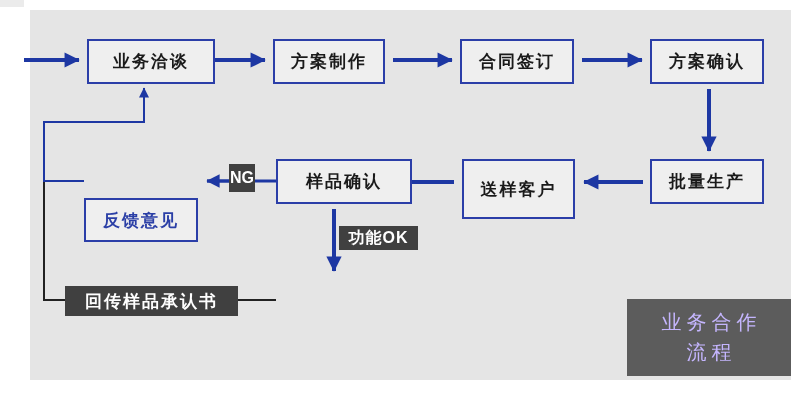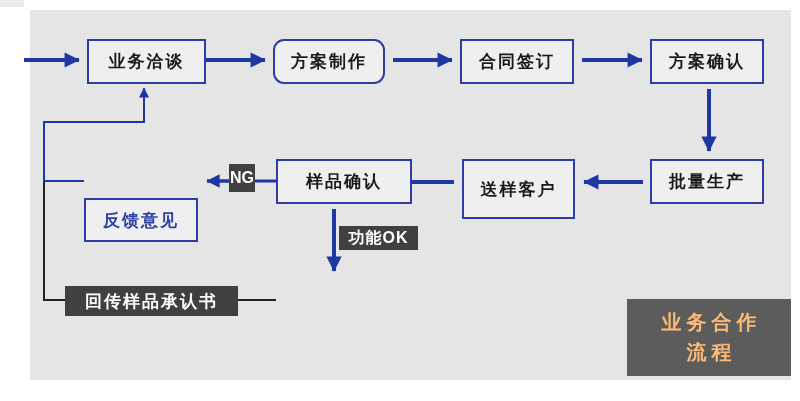--- a/index.html
+++ b/index.html
@@ -12,33 +12,33 @@
   .box{position:absolute;z-index:2;box-sizing:border-box;
        border:2px solid #2b3ea8;background:#efefef;
        display:flex;align-items:center;justify-content:center;
        font-size:17px;font-weight:700;color:#1a1a1a;letter-spacing:2px;}
   .box.feedback{color:#2b3fa6;margin-top:39px;}
   .badge{position:absolute;z-index:3;box-sizing:border-box;background:#404040;color:#ffffff;
        display:flex;align-items:center;justify-content:center;font-weight:700;}
   .badge.ng{left:229px;top:164px;width:26px;height:28px;font-size:16px;letter-spacing:0;}
   .badge.ok{left:339px;top:226px;width:79px;height:24px;font-size:16px;letter-spacing:1px;}
   .badge.approval{left:65px;top:286px;width:173px;height:30px;font-size:17px;letter-spacing:2px;}
-  .b-negotiation{left:87px;top:39px;width:119px;height:45px;}
-  .b-plan{left:273px;top:39px;width:112px;height:45px;border-radius:11px;}
+  .b-negotiation{left:87px;top:39px;width:128px;height:45px;}
+  .b-plan{left:273px;top:39px;width:112px;height:45px;}
   .b-contract{left:460px;top:39px;width:114px;height:45px;}
   .b-planconfirm{left:650px;top:39px;width:114px;height:45px;}
   .b-rd{left:650px;top:159px;width:114px;height:45px;}
   .b-delivery{left:462px;top:159px;width:113px;height:60px;}
   .b-sampleconfirm{left:276px;top:159px;width:136px;height:45px;}
   .b-feedback{left:84px;top:159px;width:114px;height:44px;}
   .b-production{left:276px;top:277px;width:114px;height:44px;}
   .titlebox{position:absolute;z-index:2;left:627px;top:299px;width:164px;height:77px;
-       background:#5c5c5c;color:#fdba74;display:flex;flex-direction:column;
+       background:#5c5c5c;color:#c4b5fd;display:flex;flex-direction:column;
        align-items:center;justify-content:center;gap:3px;
-       font-size:20px;font-weight:700;letter-spacing:5px;}
+       font-size:20px;font-weight:400;letter-spacing:5px;}
   .titlebox .line{text-indent:5px;}
 </style>
 </head>
 <body>
 
 <div class="stage">
   <div class="corner-artifact"></div>
   <div class="panel"></div>
 
   <svg class="connectors" viewBox="0 0 800 401" xmlns="http://www.w3.org/2000/svg">

